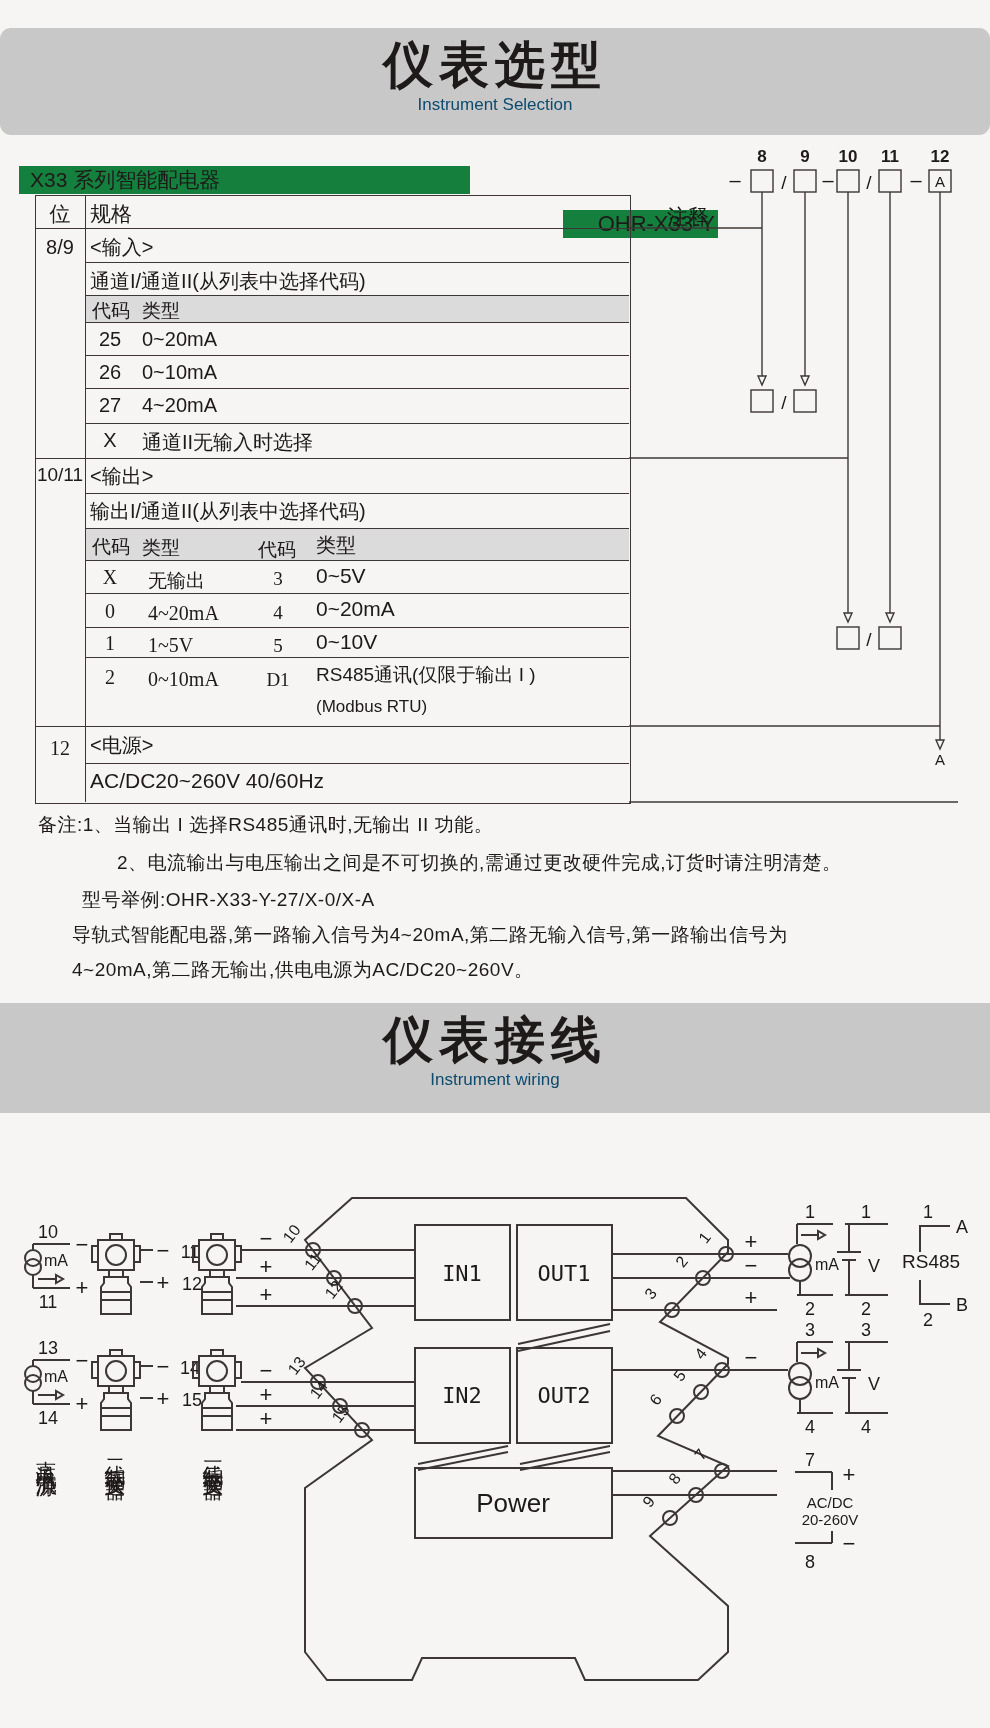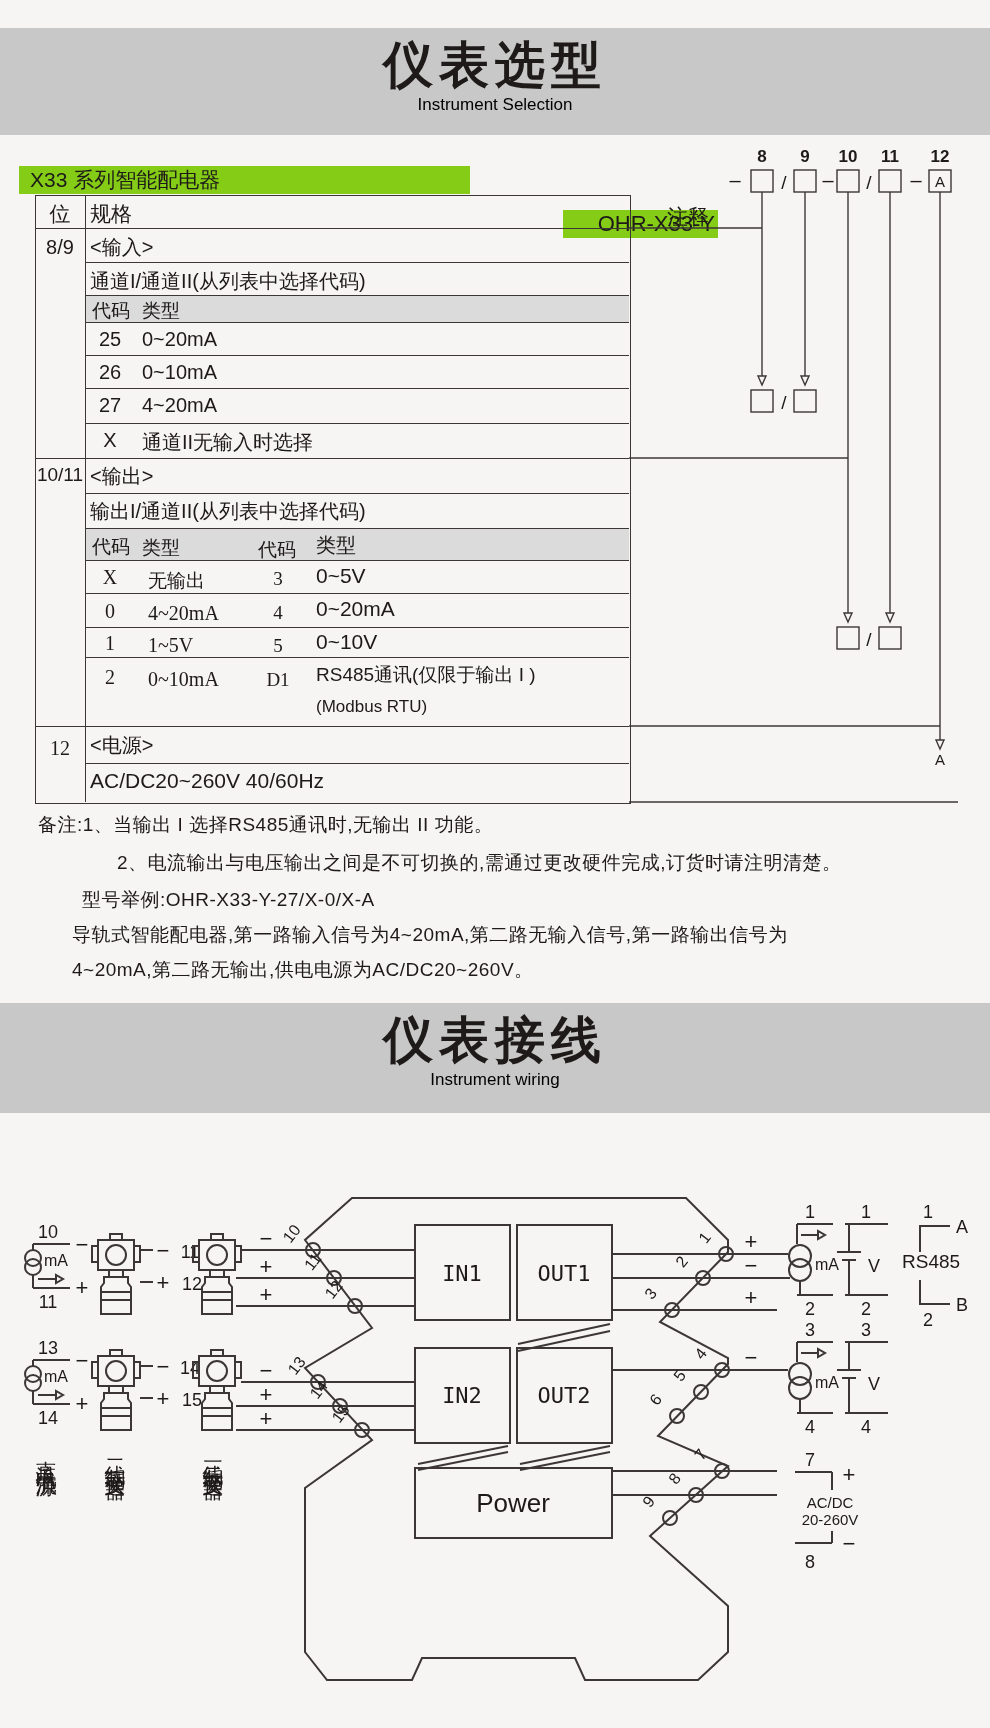--- a/index.html
+++ b/index.html
@@ -1,43 +1,43 @@
 <!DOCTYPE html>
 <html><head>
 <meta charset="utf-8">
 <style>
   html,body{margin:0;padding:0;background:#e9e8e6;}
   .page{position:relative;width:990px;height:1728px;margin:0 auto;background:#f6f5f3;
         font-family:"Liberation Sans","DejaVu Sans",sans-serif;color:#1d1a19;overflow:hidden;}
   .abs{position:absolute;}
   .banner{left:0;width:990px;background:#c9c8c8;text-align:center;}
   .banner .big{font-size:50px;font-weight:bold;letter-spacing:6px;line-height:1.1;margin-top:10px;}
-  .banner .sub{font-size:17px;color:#000000;margin-top:2px;}
-  .hl{background:#84cc16;}
+  .banner .sub{font-size:17px;color:#0c4a6e;margin-top:2px;}
+  .hl{background:#15803d;}
   .cell{white-space:nowrap;font-size:20px;}
   .ctr{text-align:center;}
   .serif{font-family:"Liberation Serif","DejaVu Serif",serif;}
   .line-h{border-top:1.5px solid #3c3736;height:0;}
   .line-v{border-left:1.5px solid #3c3736;width:0;}
   .outline{border:1.5px solid #3c3736;}
   .band{background:#dcdbdb;}
   .note{font-size:19px;white-space:nowrap;letter-spacing:0.5px;}
   .vlabel{writing-mode:vertical-lr;text-orientation:upright;font-size:21px;letter-spacing:4px;
           line-height:21px;white-space:nowrap;}
   svg{position:absolute;pointer-events:none;}
   svg text{fill:#1d1a19;font-family:"Liberation Sans","DejaVu Sans",sans-serif;}
   svg .mono{font-family:"DejaVu Sans Mono","Liberation Mono",monospace;}
   svg line,svg path,svg polyline,svg rect,svg circle{stroke:#3c3736;fill:none;}
 </style>
 </head>
 <body>
 
 <div class="page">
 
-  <div class="abs banner" style="top:28px;height:107px;">
+  <div class="abs banner" style="top:28px;height:107px;border-radius:11px;">
     <div class="big">仪表选型</div>
     <div class="sub">Instrument Selection</div>
   </div>
 
   <div class="abs hl cell" style="left:19px;top:166px;width:440px;height:28px;line-height:28px;padding-left:11px;font-size:21px;">X33 系列智能配电器</div>
   <div class="abs hl cell" style="left:563px;top:166px;width:152px;height:28px;line-height:28px;text-align:right;padding-right:3px;font-size:22px;margin-top:44px;">OHR-X33-Y</div>
 
   <div class="abs outline" style="left:35px;top:195px;width:594px;height:607px;"></div>
   <div class="abs line-v" style="left:85px;top:195px;height:607px;"></div>
 

